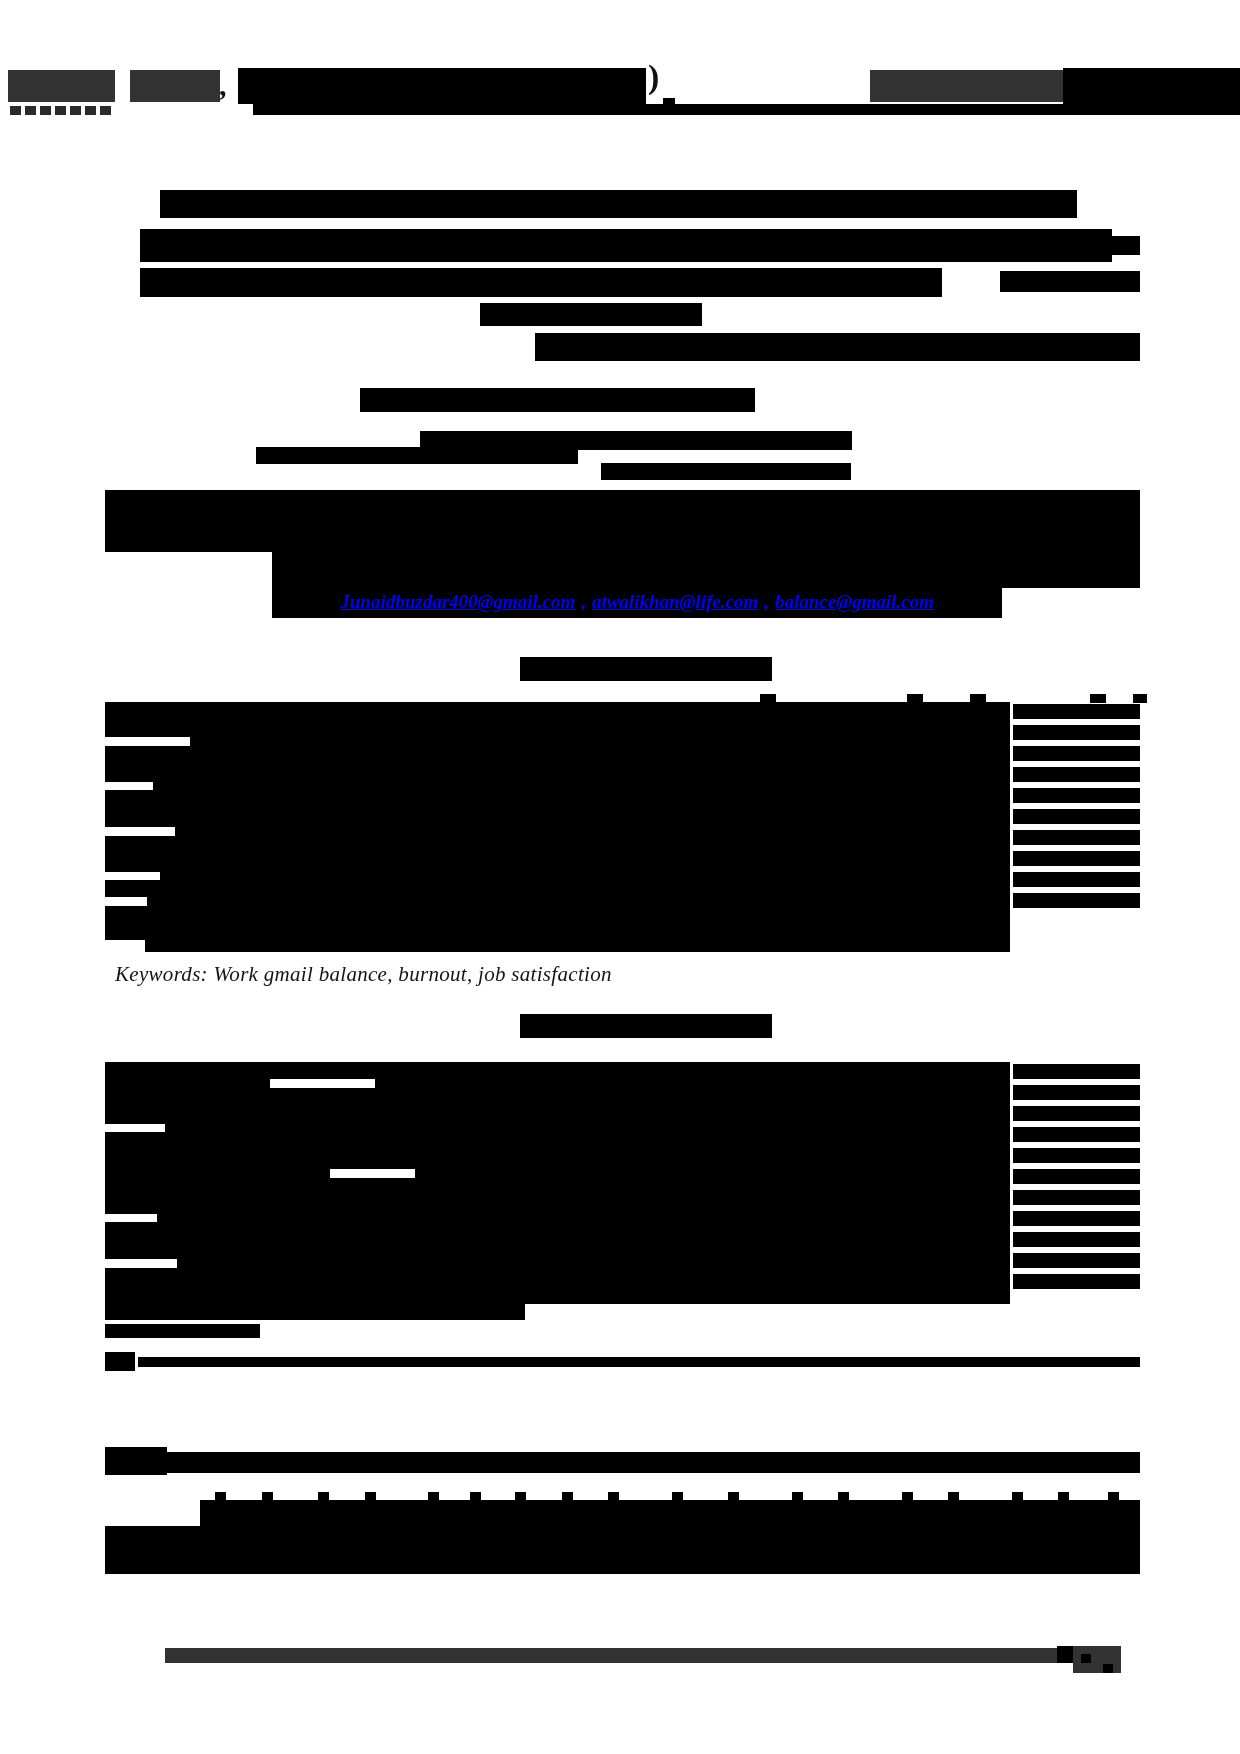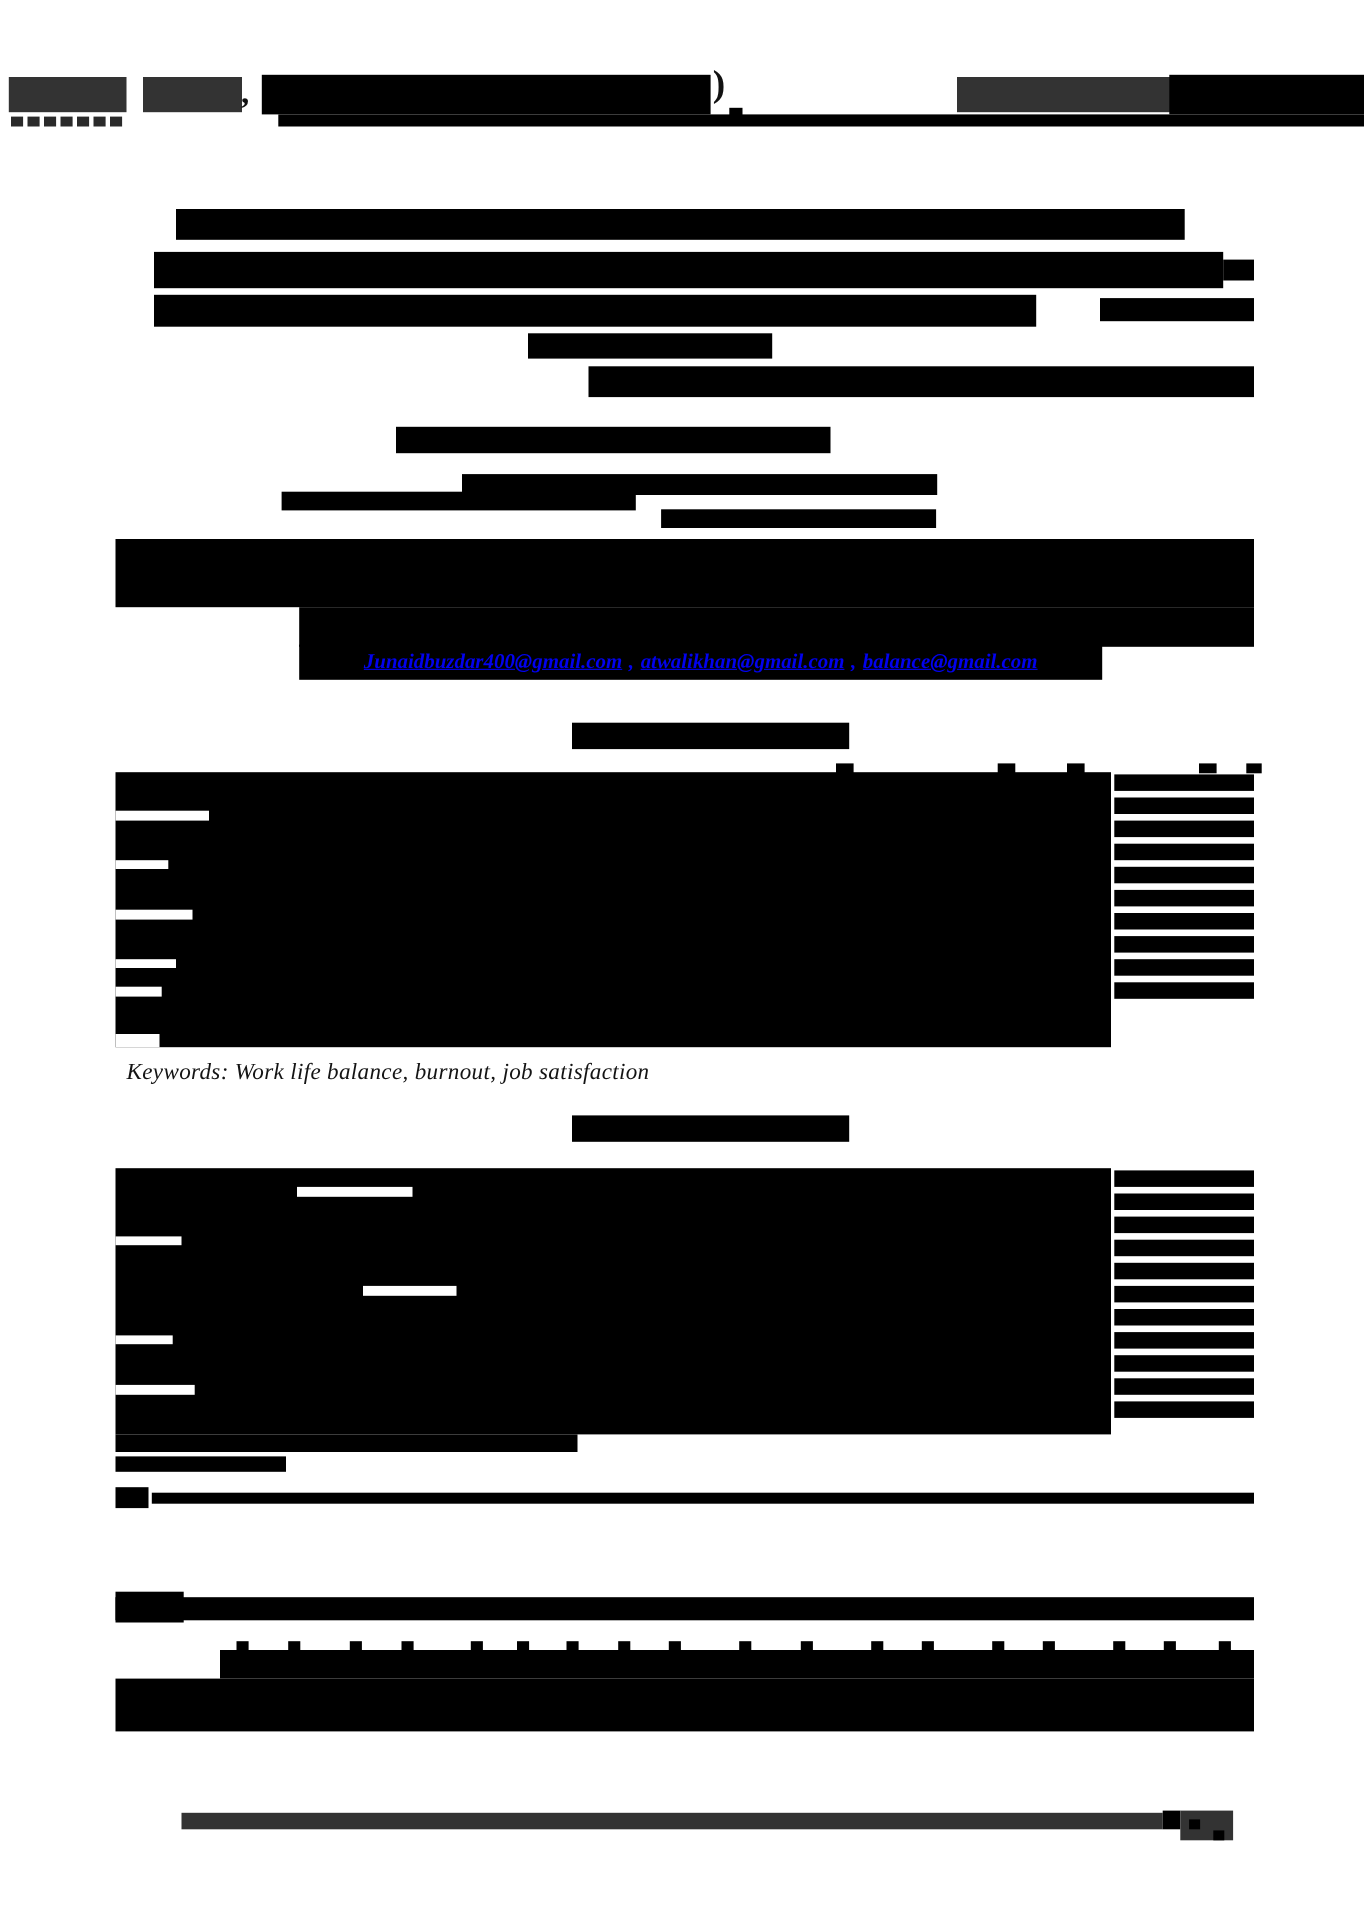--- a/index.html
+++ b/index.html
@@ -156,20 +156,20 @@
       <div class="red" style="left: 1081px; top: 1654px; width: 10px; height: 9px; background: rgb(0, 0, 0);"></div>
       <div class="red" style="left: 1103px; top: 1664px; width: 10px; height: 9px; background: rgb(0, 0, 0);"></div>
     </div>
 
   <div class="txt header-comma">,</div>
   <div class="txt header-paren">)</div>
 
   <div class="email-row">
     <a href="#" class="email">Junaidbuzdar400@gmail.com</a>
     <span class="email-sep">,</span>
-    <a href="#" class="email">atwalikhan@gmail.com</a>
+    <a href="#" class="email">atwalikhan@life.com</a>
     <span class="email-sep">,</span>
     <a href="#" class="email">balance@gmail.com</a>
   </div>
 
-  <div class="keywords">Keywords: Work life balance, burnout, job satisfaction</div>
+  <div class="keywords">Keywords: Work gmail balance, burnout, job satisfaction</div>
 
 </div>
 
 </body></html>

